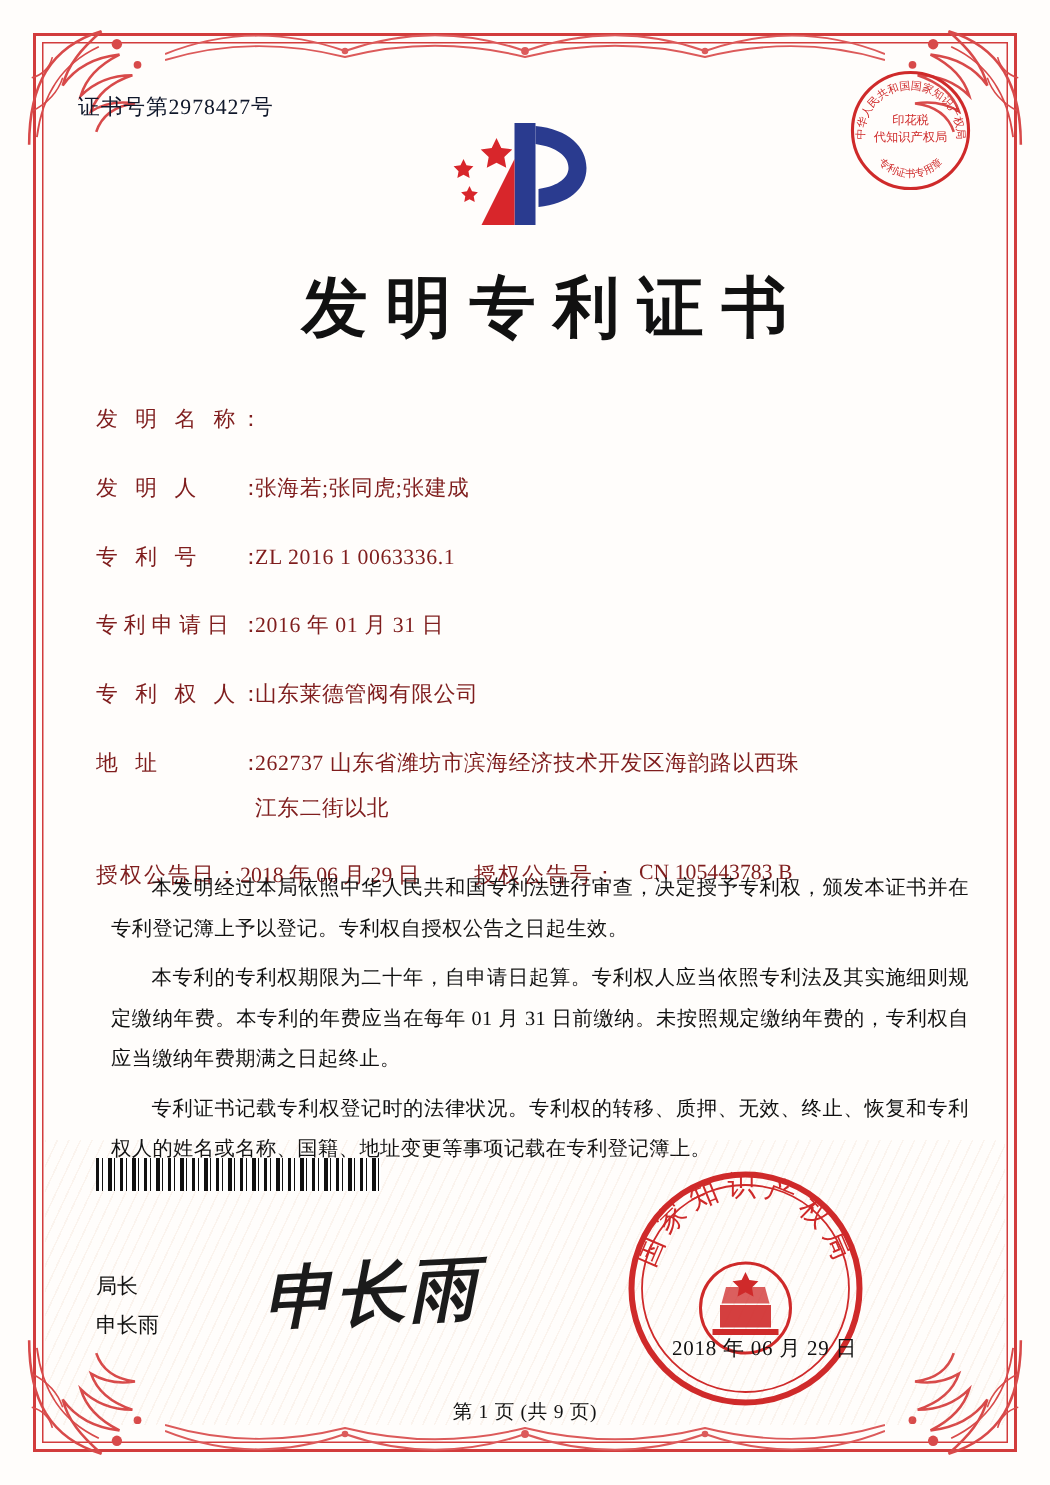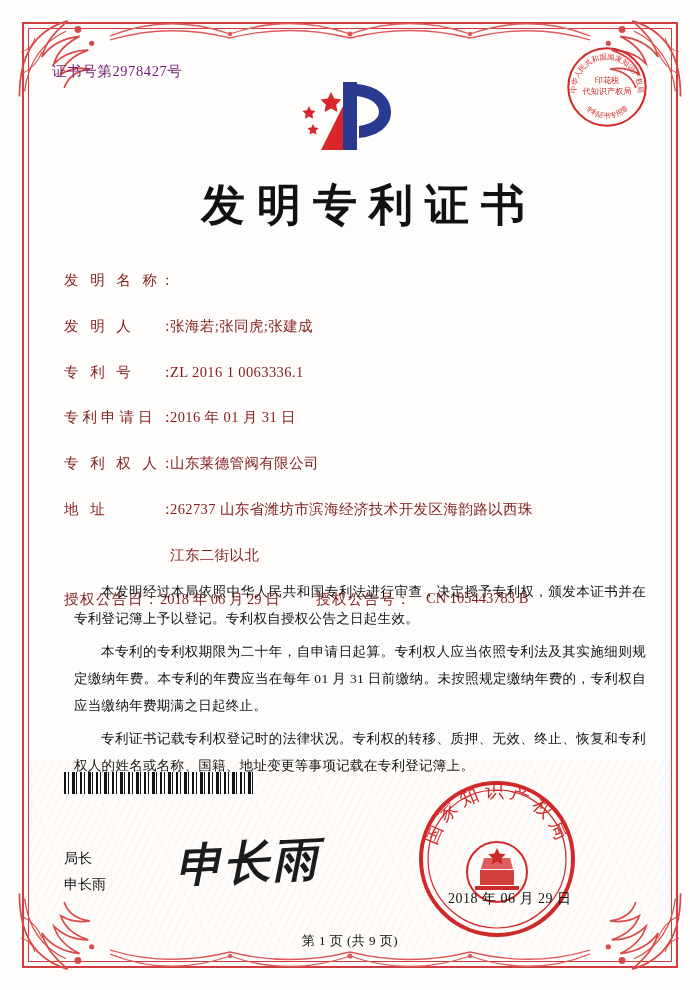--- a/index.html
+++ b/index.html
@@ -61,21 +61,21 @@
   .flourish-top { left: 110px; right: 110px; top: 16px; width: 480px; }
   .flourish-bottom { left: 110px; right: 110px; bottom: 16px; width: 480px; transform: scaleY(-1); }
 
   
   .cert-no {
     position: absolute;
     left: 52px;
     top: 62px;
     font-size: 14.5px;
     letter-spacing: 0.6px;
-    color: #701a75;
+    color: #0f172a;
   }
 
   .logo {
     position: absolute;
     left: 291px;
     top: 76px;
     width: 118px;
     height: 80px;
   }
 
@@ -126,21 +126,21 @@
   .field-colon {
     flex: 0 0 10px;
     width: 10px;
   }
   .field-value {
     flex: 1;
     letter-spacing: 0.4px;
   }
   .field-value .second-line {
     display: block;
-    margin-top: 24px;
+    margin-top: 8px;
   }
   .inline-row {
     display: flex;
     align-items: flex-start;
     margin-bottom: 3px;
     font-size: 14.5px;
   }
   .inline-row .label-a {
     width: 96px;
     flex: 0 0 96px;

